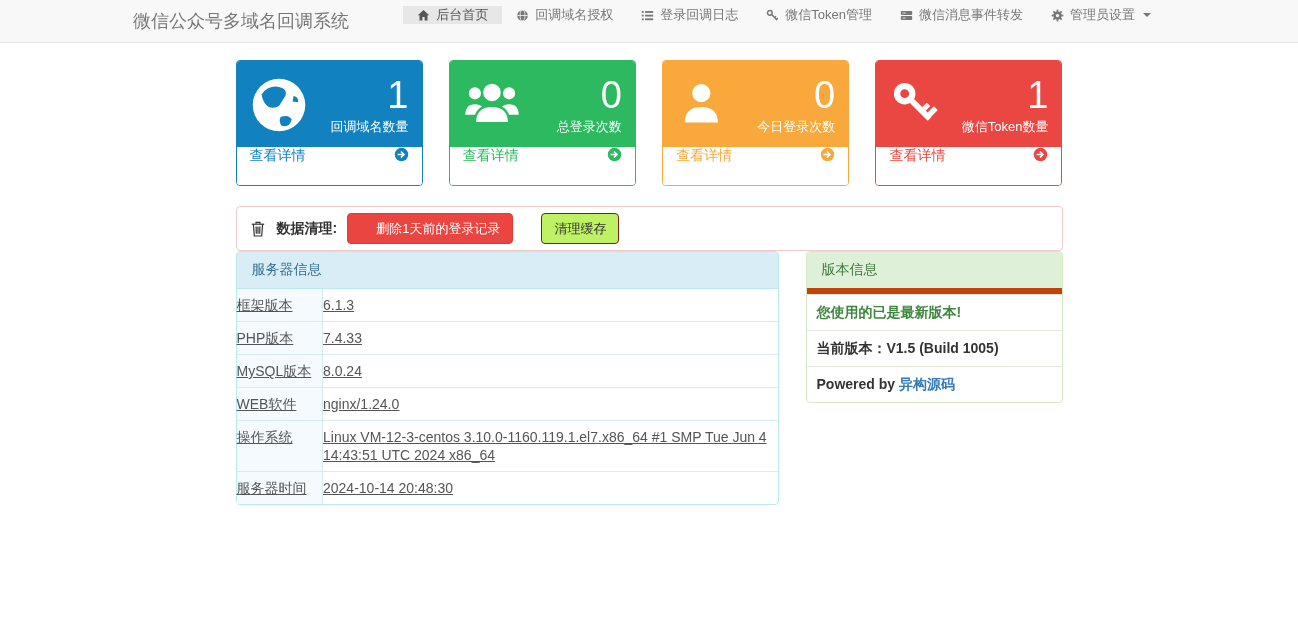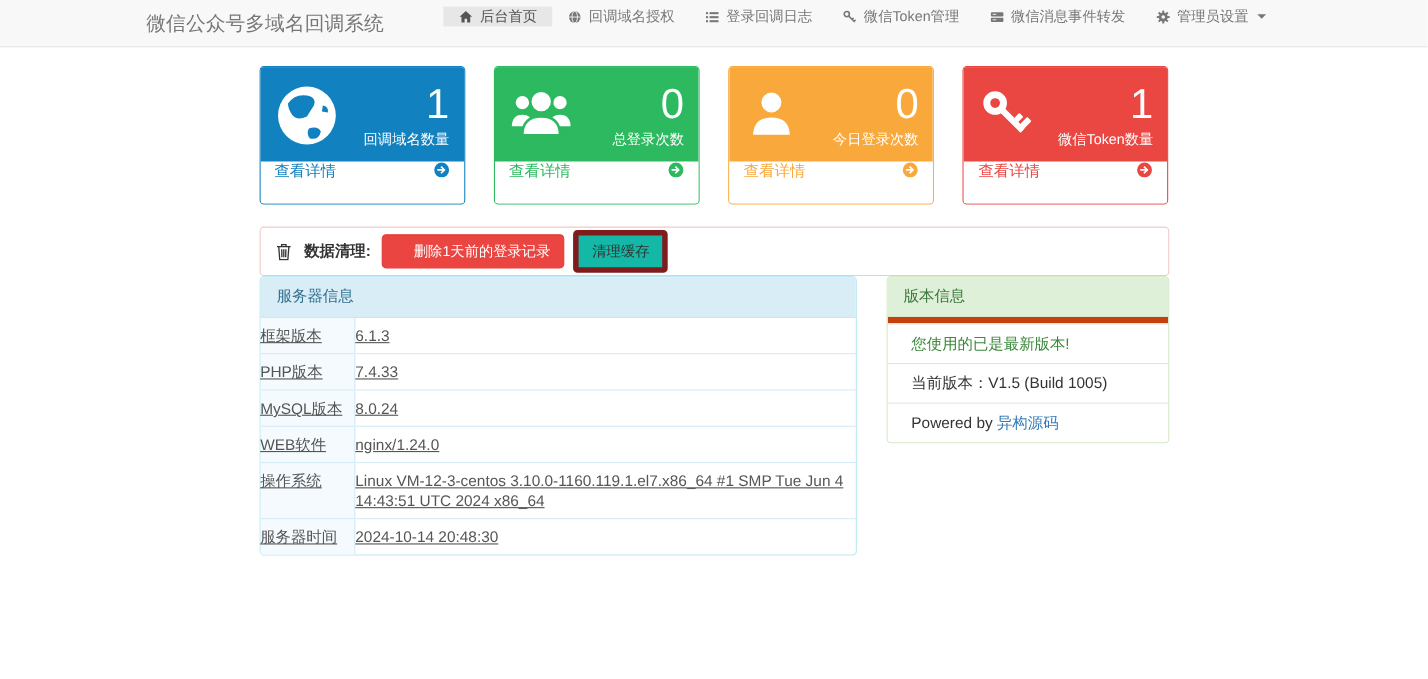--- a/index.html
+++ b/index.html
@@ -75,21 +75,21 @@
     display:flex; align-items:center; gap:8px;
   }
   .cleanup-label { font-weight:bold; font-size:14px; color:#333; margin-right:2px; }
   .trash-icon { display:inline-flex; width:14px; height:16px; margin-right:4px; }
   .btn {
     display:inline-block; border-radius:4px; font-size:13px;
     padding:6px 12px; line-height:17px; cursor:pointer;
     font-family:"Liberation Sans", sans-serif;
   }
   .btn-danger { background:#ea4541; border:1px solid #e23b37; color:#fff;padding-left:28px; }
-  .btn-default { background:#14b8a6; border:5px solid #7f1d1d; color:#333; }
+  .btn-default { background:#bef264; border:1px solid #7f1d1d; color:#333;margin-left:20px; }
 
   
   .info-row { display:flex; align-items:flex-start; }
   .panel { border-radius:4px; background:#fff; }
   .server-panel { width:543px; border:1px solid #bce8f1; margin-right:27px; }
   .panel-heading-info {
     background:#d9edf7; color:#31708f; padding:9px 15px;
     border-bottom:1px solid #bce8f1; border-radius:3px 3px 0 0; font-size:14px;
   }
   .server-table { width:100%; border-collapse:collapse; font-size:14px; color:#555; }
@@ -98,21 +98,21 @@
   .server-table td.label-cell {
     width:86px; background:#f4fafd; border-right:1px solid #d5ecf7;
     white-space:nowrap; color:#555;
   }
 
   .version-panel { width:257px; border:1px solid #d6e9c6; }
   .panel-heading-success {
     background:#dff0d8; color:#3c763d; padding:9px 15px;
     border-bottom:6px solid #c2410c; border-radius:3px 3px 0 0; font-size:14px;
   }
-  .version-item { padding:9px 22px; font-size:14px; border-top:1px solid #e2e8dc; line-height:17px; }
+  .version-item { padding:9px 10px; font-size:14px; border-top:1px solid #e2e8dc; line-height:17px;font-weight:bold; }
   .version-item:first-of-type { border-top:none; }
   .version-latest { color:#3c883c; }
   .version-current { color:#333; }
   .powered-link { color:#337ab7; text-decoration:none; cursor:pointer; }
 </style>
 </head>
 <body>
 
 <div class="navbar">
   <div class="navbar-inner">

